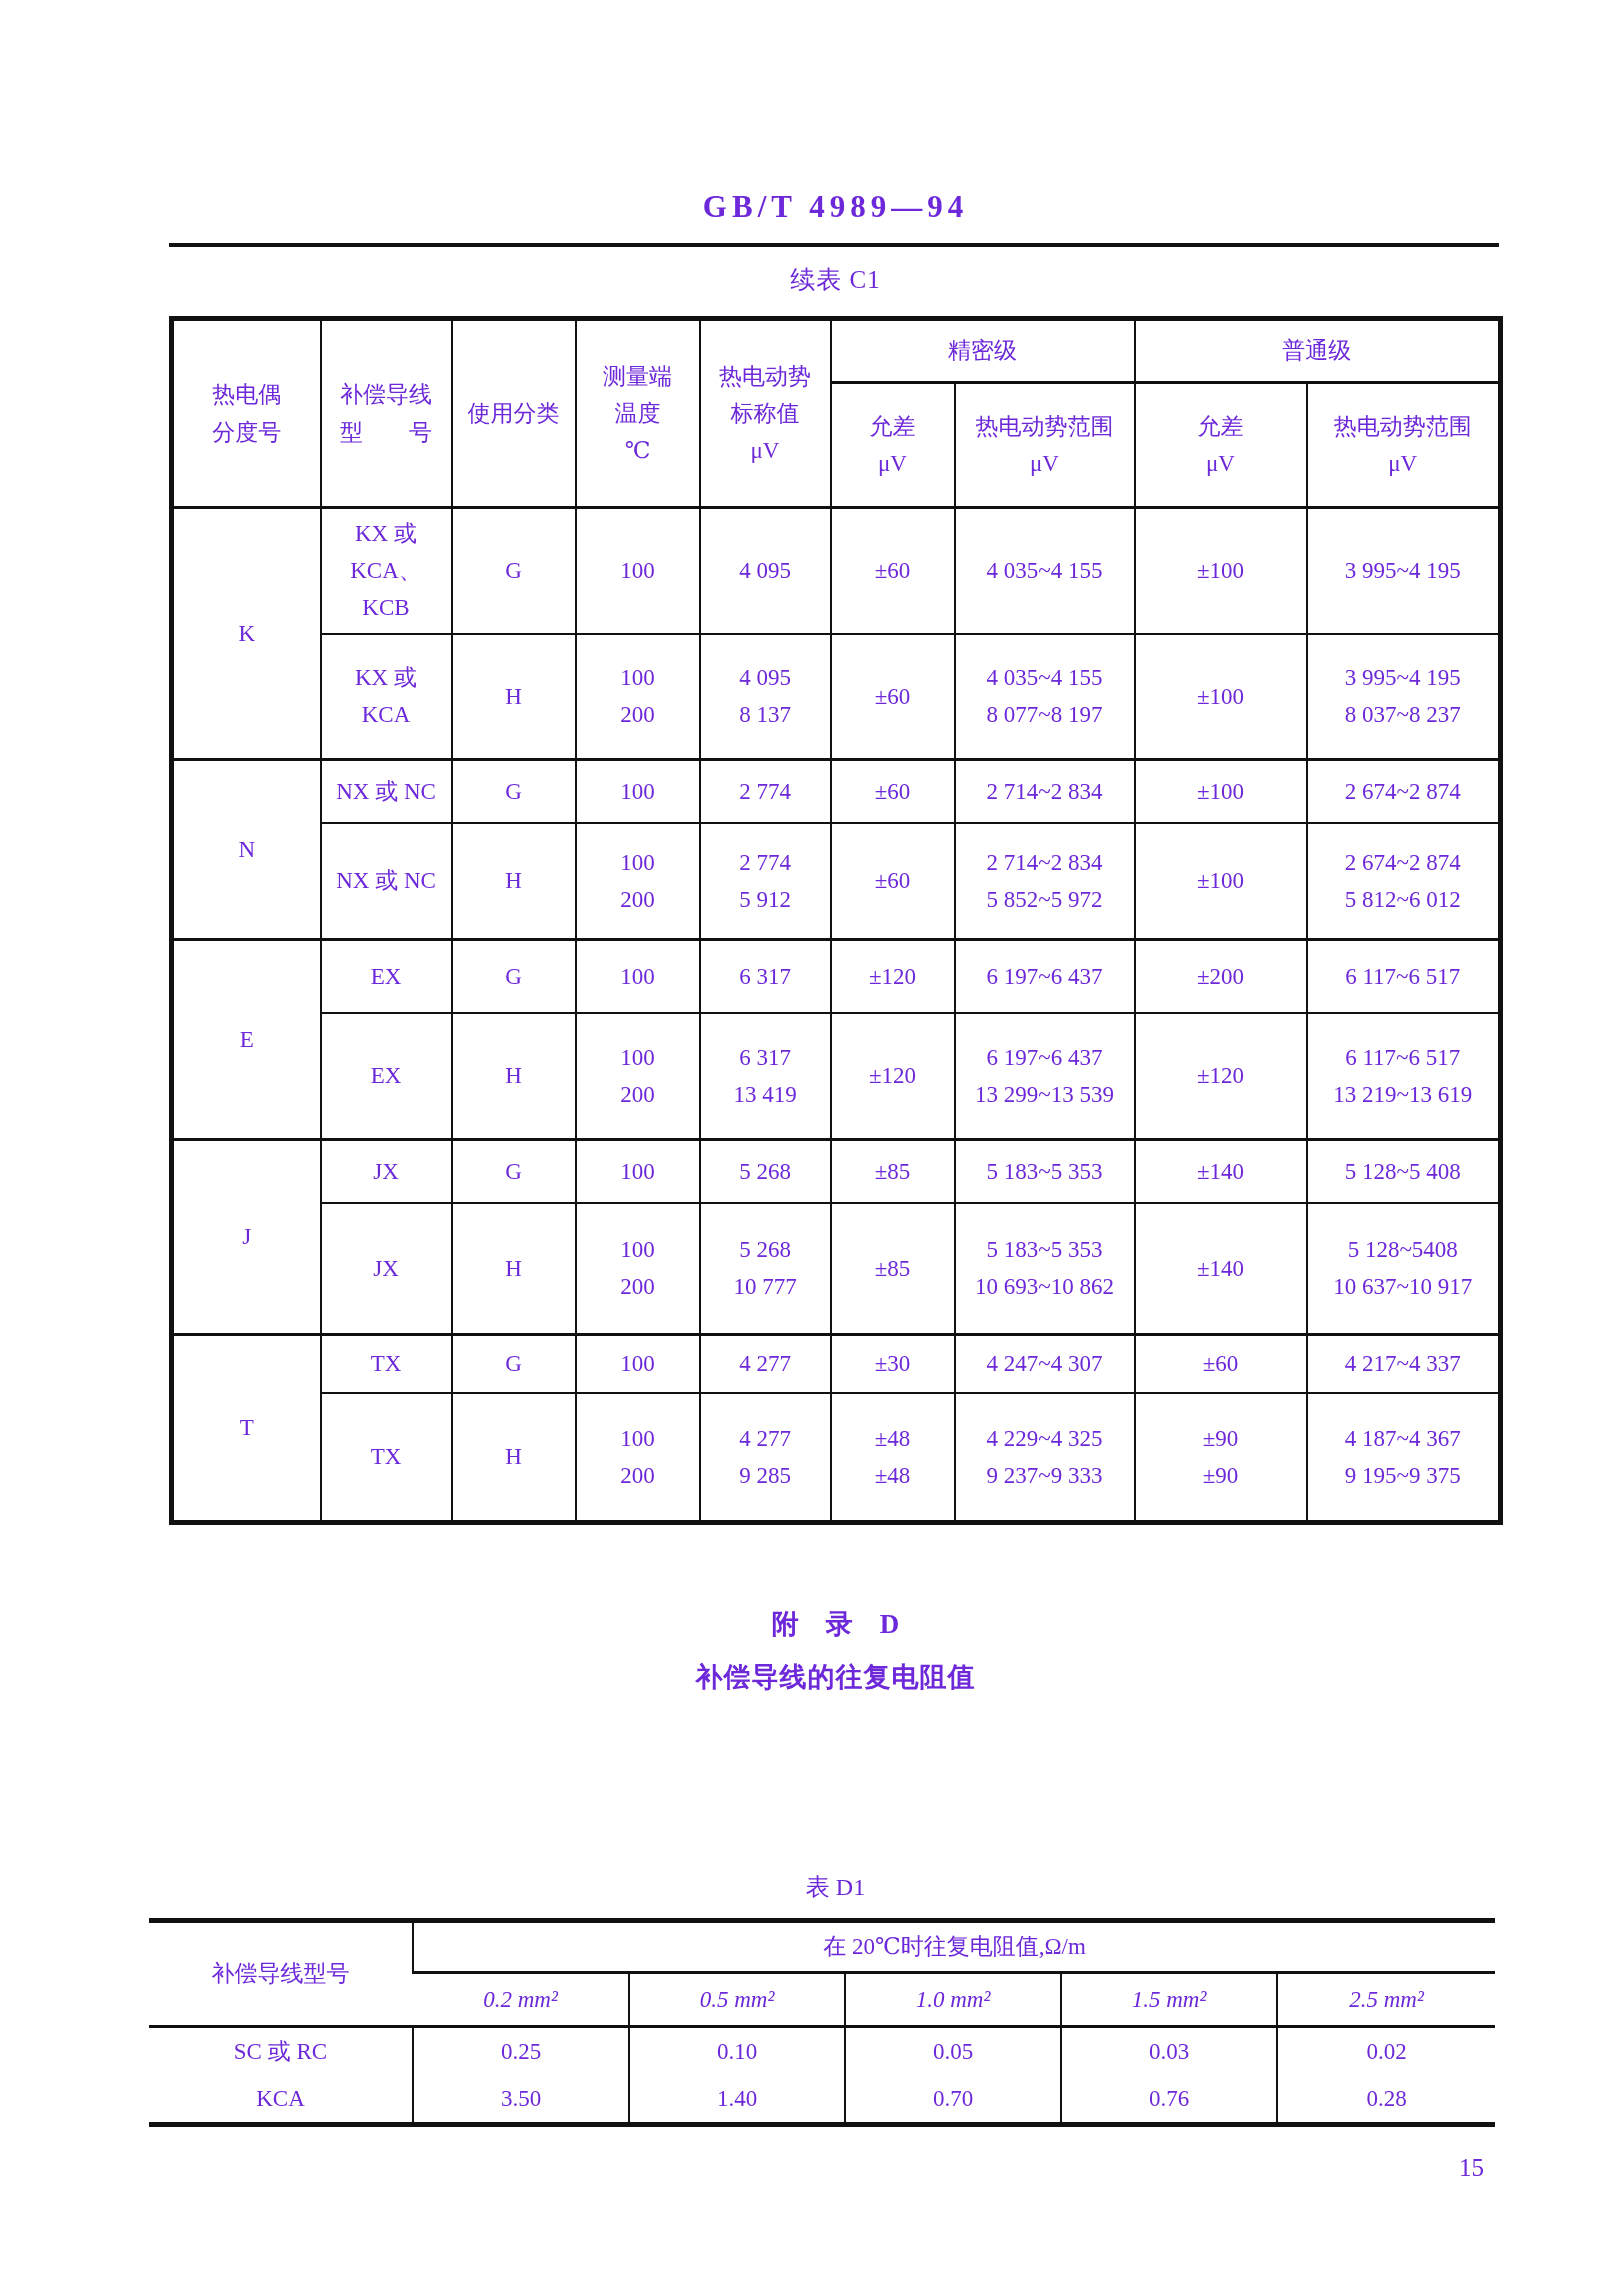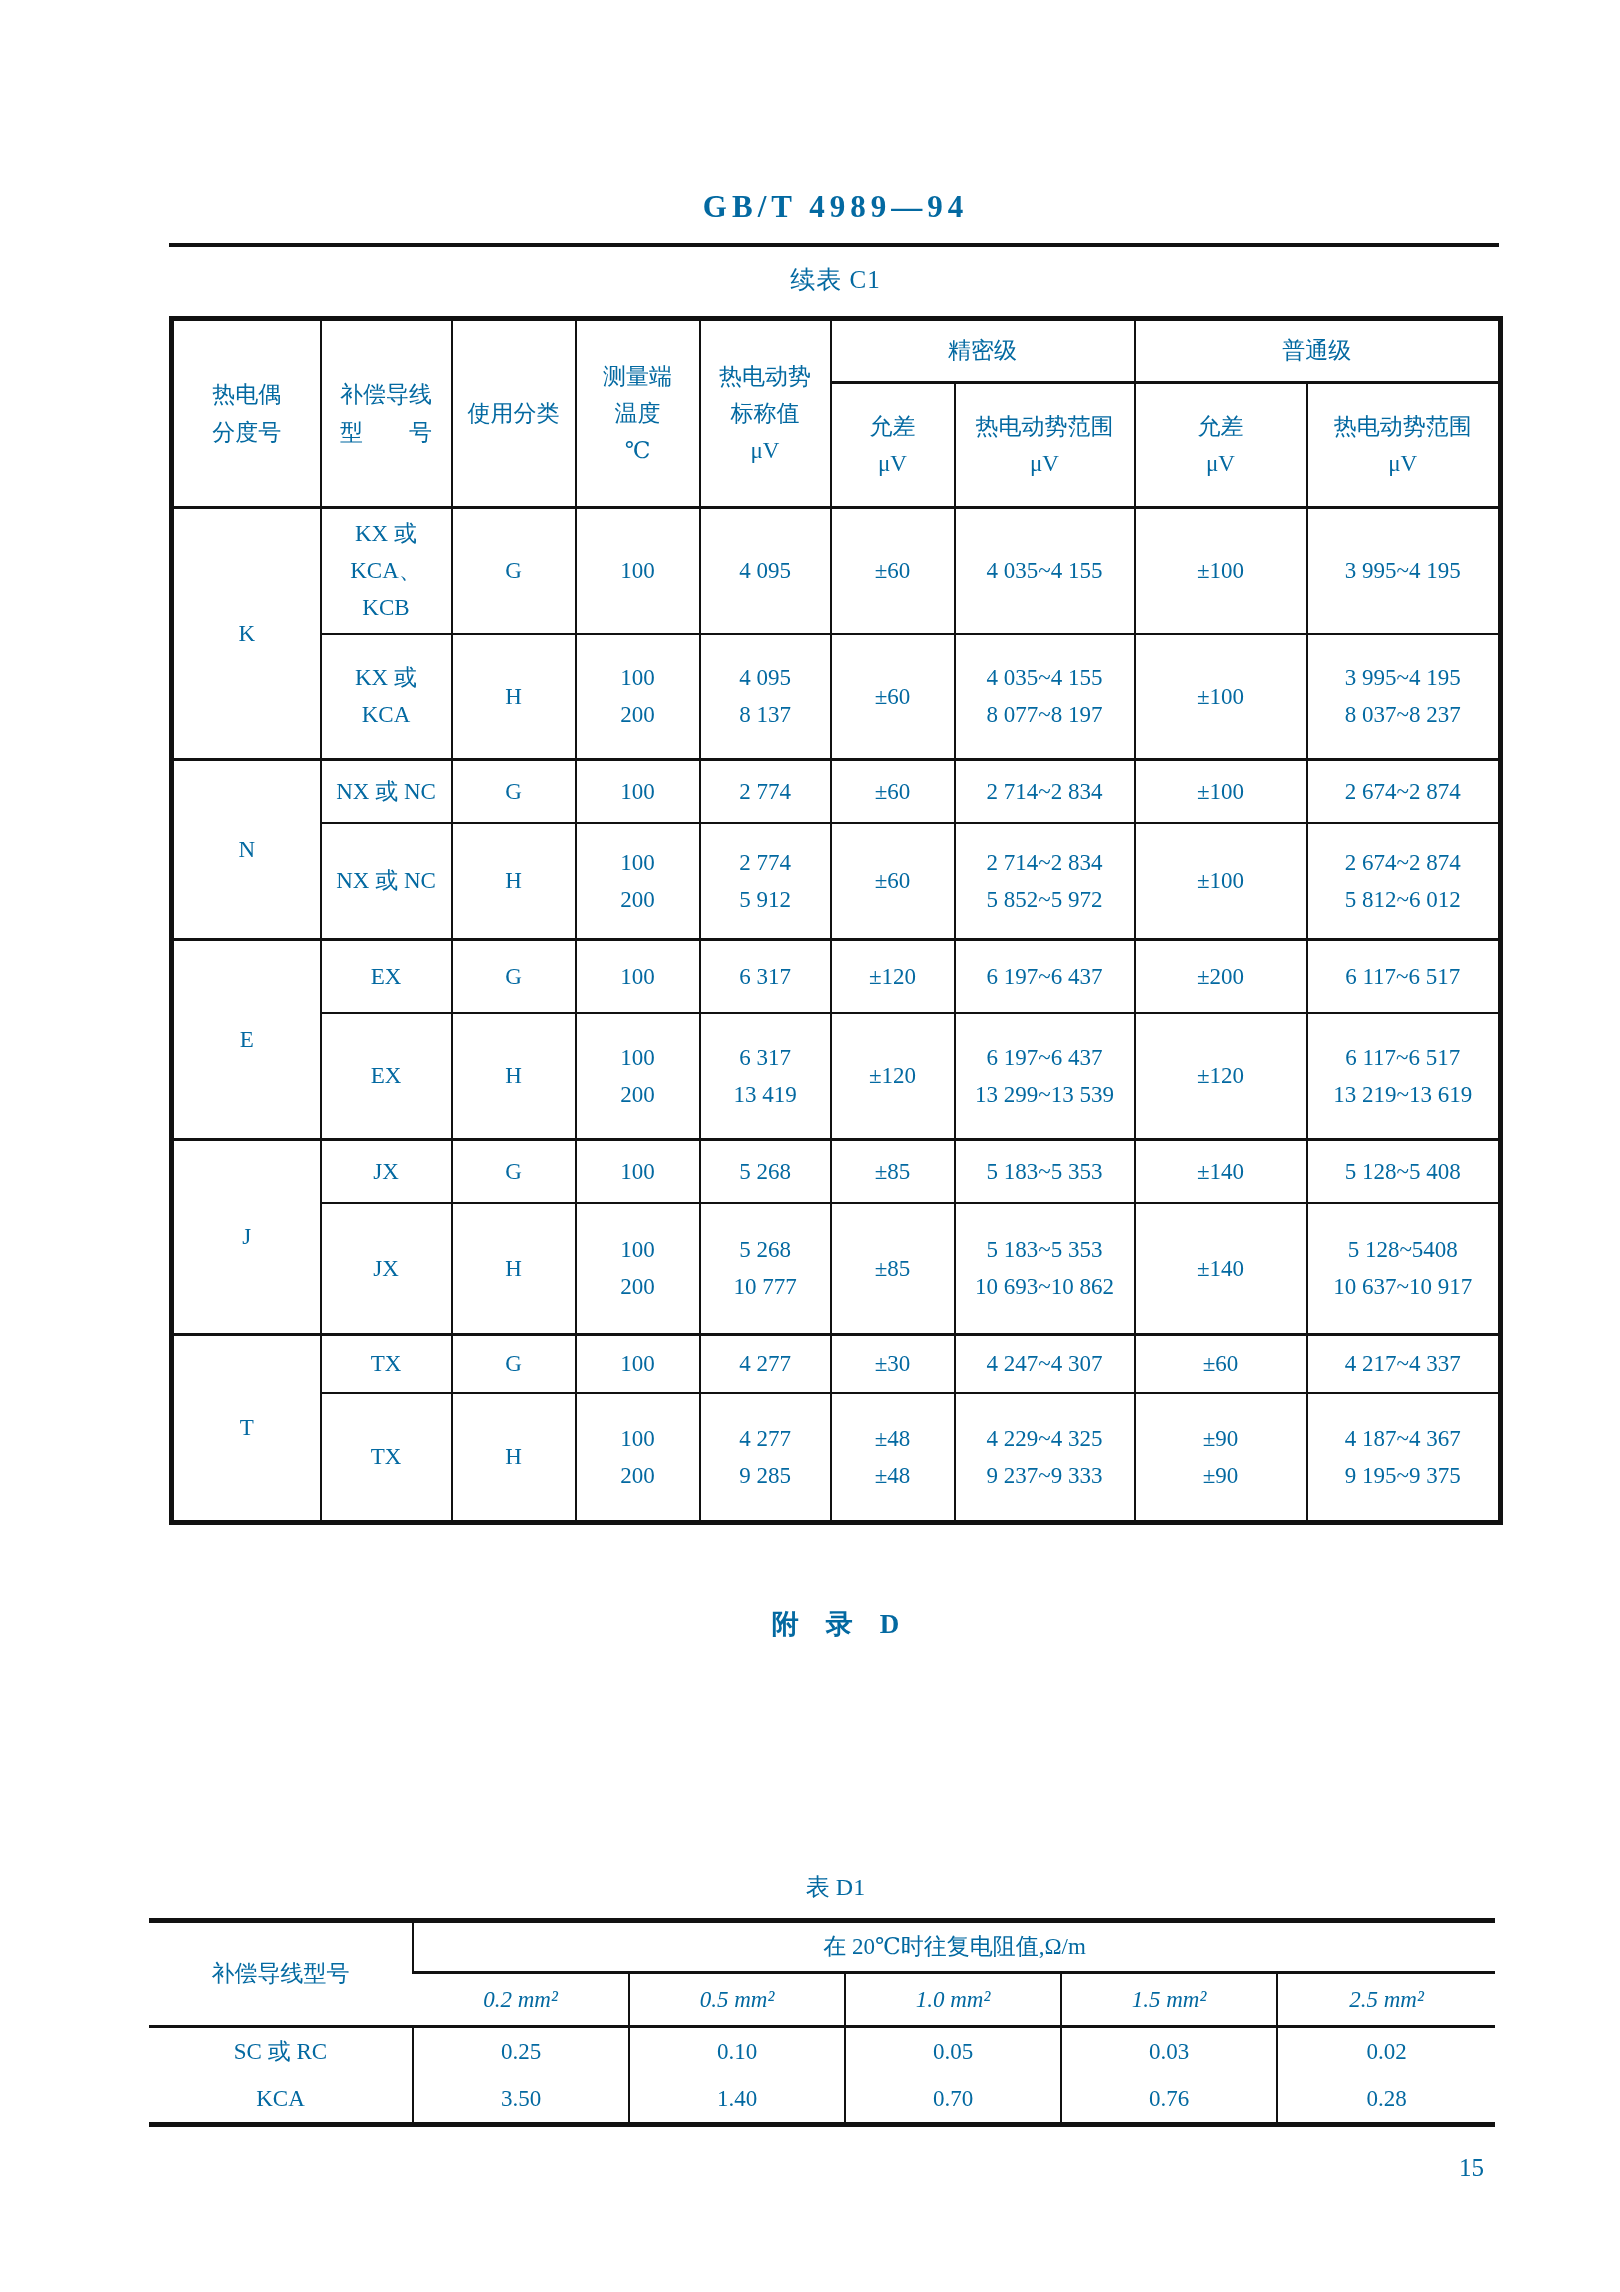--- a/index.html
+++ b/index.html
@@ -1,21 +1,21 @@
 <!DOCTYPE html>
 <html><head>
 <meta charset="utf-8">
 <style>
   html,body { margin:0; padding:0; background:#e8e8e8; }
   .page {
     position:relative;
     width:1621px; height:2292px;
     margin:0 auto;
     background:#ffffff;
-    color:#0369a1;
+    color:#6d28d9;
     font-family:"Liberation Serif","DejaVu Serif",serif;
     overflow:hidden;
   }
   .center-block { position:absolute; left:169px; width:1333px; text-align:center; }
   .doc-title { top:189px; font-size:31px; font-weight:bold; letter-spacing:5px; }
   .title-rule { position:absolute; left:169px; top:243px; width:1330px; height:4px; background:#111; }
   .cap-c1 { top:263px; font-size:25px; letter-spacing:1px; }
   .apx-title { top:1606px; font-size:27px; font-weight:bold; }
   .apx-sub { top:1659px; font-size:27px; font-weight:bold; letter-spacing:1px; }
   .apx-note { top:1708px; font-size:24px; }
@@ -232,20 +232,21 @@
 9 237~9 333</td>
         <td>±90
 ±90</td>
         <td>4 187~4 367
 9 195~9 375</td>
       </tr>
     </tbody>
   </table>
 
   <div class="center-block apx-title">附　录　D</div>
+  <div class="center-block apx-sub">补偿导线的往复电阻值</div>
 
 
   <div class="center-block cap-d1">表 D1</div>
 
   <table class="d1">
     <colgroup>
       <col style="width:264px">
         <col style="width:216px">
         <col style="width:216px">
       <col style="width:216px">

